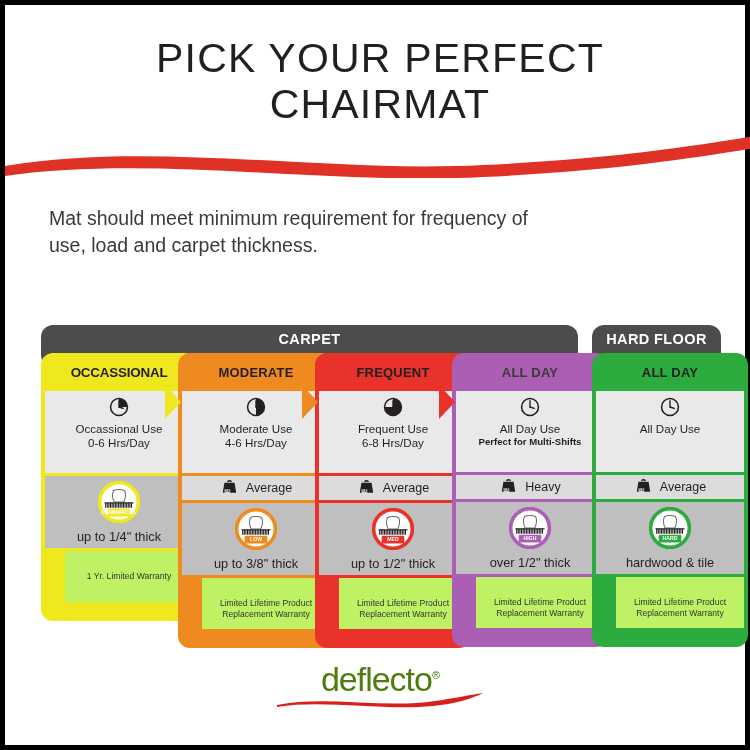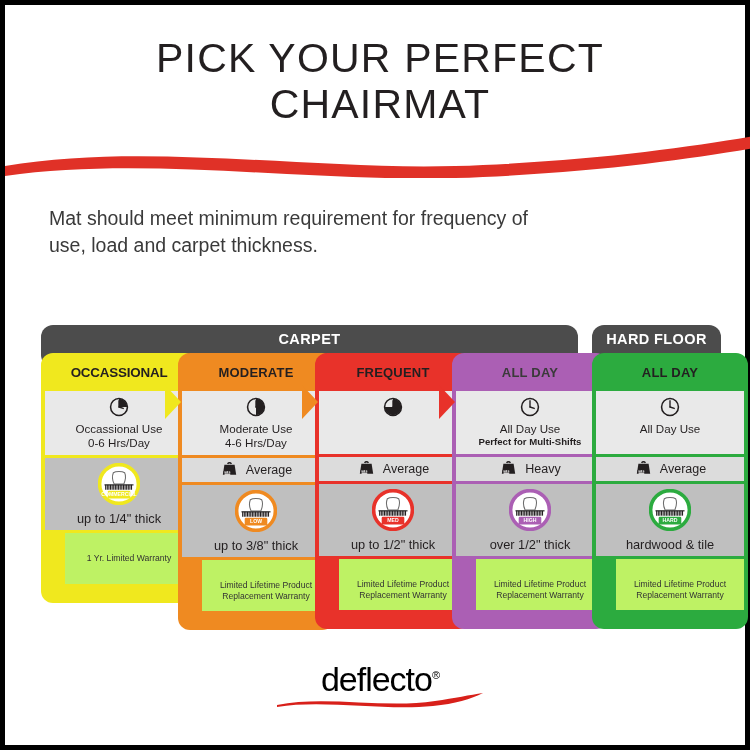--- a/index.html
+++ b/index.html
@@ -39,39 +39,39 @@
   .grp-carpet{left:0;width:537px;height:42px;}
   .grp-hard{left:551px;width:129px;height:42px;}
 
   .col{position:absolute;top:28px;width:156px;border-radius:12px;overflow:hidden;}
   .col .ctop{height:38px;display:flex;align-items:center;justify-content:center;
              font-size:13px;font-weight:700;letter-spacing:.2px;color:#231f20;}
   .col.c1 .ctop{font-size:13.4px;letter-spacing:-.2px;}
   .cbody{margin:0 4px 0 4px;}
 
   .cell{background:#e9e9e9;margin-bottom:3px;text-align:center;}
-  .cell.use{padding:5px 2px 6px;min-height:52px;}
+  .cell.use{padding:5px 2px 24px;min-height:52px;}
   .cell.load{background:#dcdcdc;height:24px;display:flex;align-items:center;justify-content:center;gap:7px;}
   .cell.thick{background:#bfbfbf;padding:5px 2px 4px;min-height:62px;}
   .cell.warr{background:#bef264;padding:20px 2px 5px;min-height:26px;margin-bottom:0;margin-left:20px;}
 
   .usetxt{font-size:11.6px;line-height:13.5px;color:#231f20;font-weight:400;}
   .usetxt .sub{font-size:9.6px;font-weight:700;display:block;line-height:12px;}
   .loadtxt{font-size:12.5px;color:#231f20;}
   .thicktxt{font-size:12.8px;color:#231f20;margin-top:2px;}
   .warrtxt{font-size:8.6px;line-height:10.5px;color:#333;}
 
   .colfoot{height:19px;border-bottom-left-radius:12px;border-bottom-right-radius:12px;}
 
   .arrow{position:absolute;width:0;height:0;border-top:17px solid transparent;
          border-bottom:17px solid transparent;z-index:5;}
 
   
   .logo{position:absolute;left:0;top:655px;width:750px;text-align:center;}
-  .logo .word{font-size:34px;letter-spacing:-1px;color:#000000;font-weight:400;position:relative;display:inline-block;}
+  .logo .word{font-size:34px;letter-spacing:-1px;color:#4d7c0f;font-weight:400;position:relative;display:inline-block;}
   .logo .reg{font-size:11px;vertical-align:super;}
   .logoswoosh{display:block;margin:-6px auto 0;}
 </style>
 </head>
 <body>
 
 <div class="page">
 
   <div class="hero">
     <h1>
@@ -189,21 +189,21 @@
           <div class="colfoot"></div>
         </div>
         <div class="col c3" style="left: 274px; background: rgb(232, 50, 42);">
           <div class="ctop" style="color:#231f20">FREQUENT</div>
           <div class="cbody">
             <div class="cell use"><span><svg width="22" height="22" viewBox="0 0 24 24">
                   <circle cx="12" cy="12" r="9.2" fill="none" stroke="#231f20" stroke-width="1.7"></circle>
                   <path d="M12,12 L12,3 A9,9 0 1,1 3,12 Z" fill="#231f20"></path>
                   <line x1="12" y1="12" x2="12" y2="5.2" stroke="#231f20" stroke-width="1.5" stroke-linecap="round"></line>
                   <line x1="12" y1="12" x2="16.6" y2="13.6" stroke="#231f20" stroke-width="1.5" stroke-linecap="round"></line>
-                </svg></span></div>
+                </svg></span><div class="usetxt"><span>Frequent Use</span><br><span>6-8 Hrs/Day</span></div></div>
             <div class="cell load">
               <span><svg width="19" height="18" viewBox="0 0 24 24">
                   <path d="M9.4,6.4 a3.2,3.2 0 0,1 5.2,0" fill="none" stroke="#231f20" stroke-width="1.9"></path>
                   <path d="M5.2,7.6 h13.6 l2.1,13.4 h-17.8 Z" fill="#231f20"></path>
                   <rect x="5.4" y="16.4" width="7.6" height="4.6" fill="#ffffff"></rect>
                   <text x="9.2" y="20.1" font-size="4.2" font-family="Liberation Sans, sans-serif" font-weight="700" fill="#231f20" text-anchor="middle">LOAD</text>
                 </svg></span>
               <span class="loadtxt">Average</span>
             </div>
             <div class="cell thick"><span><svg width="42" height="42" viewBox="0 0 52 52">

